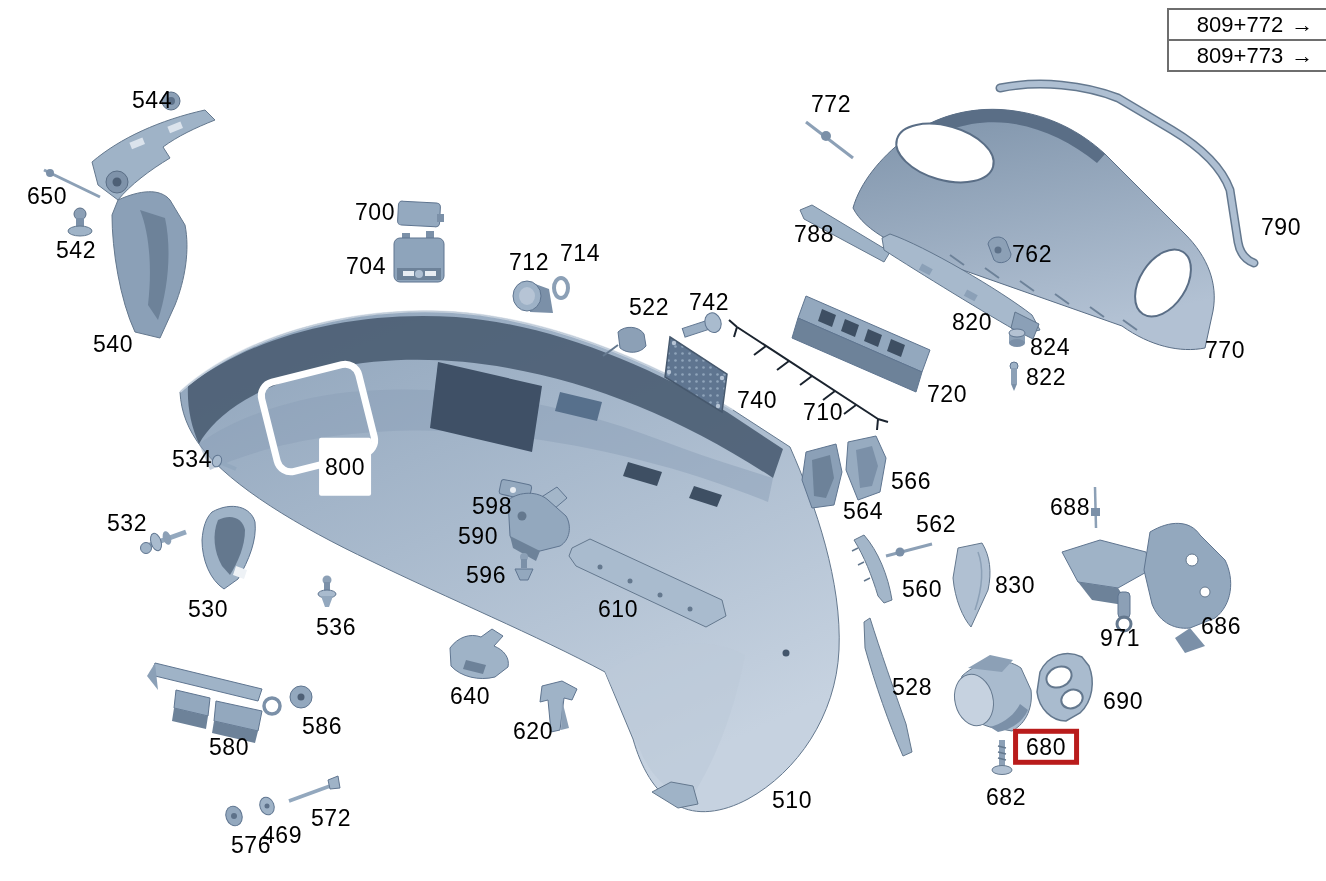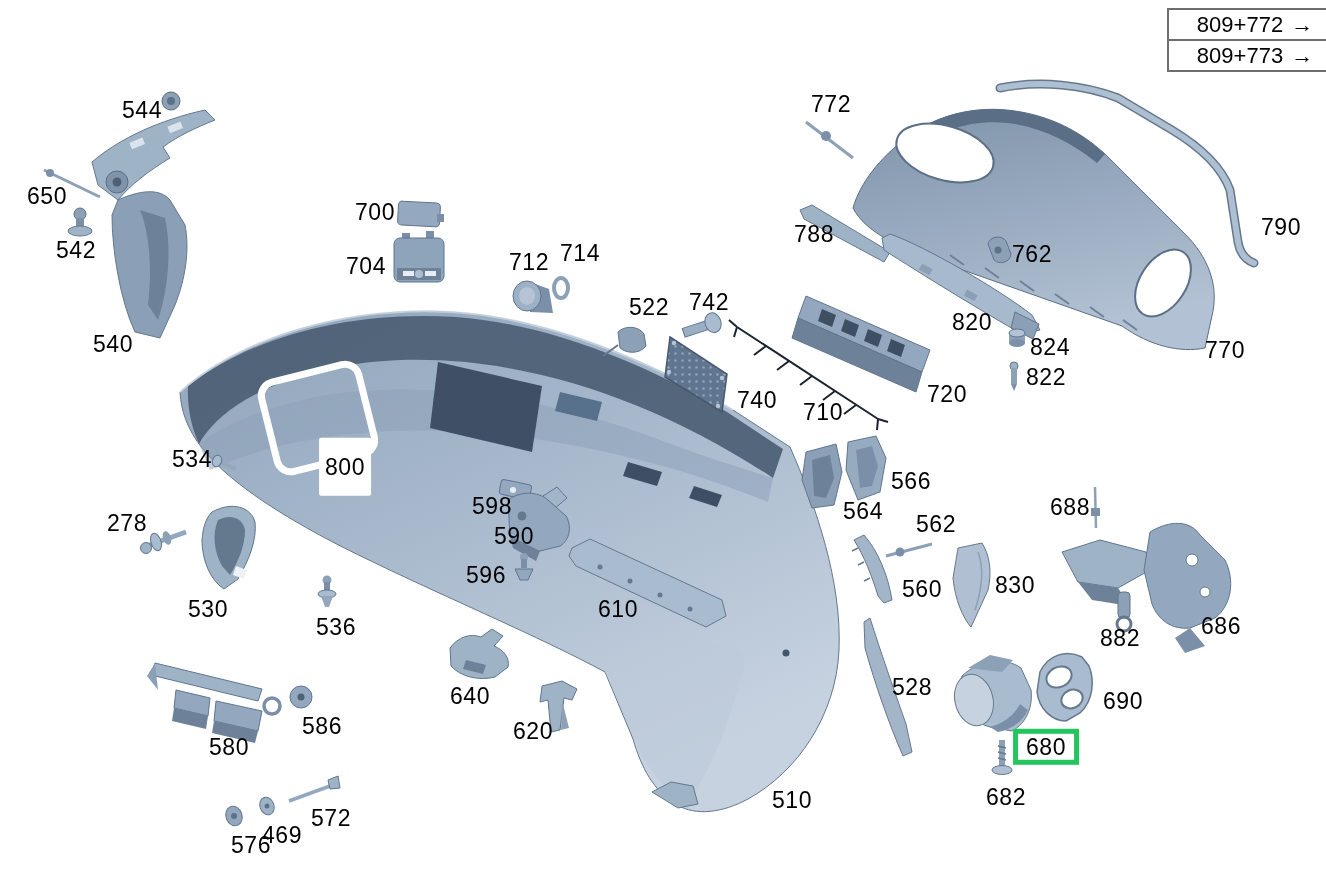--- a/index.html
+++ b/index.html
@@ -3,21 +3,21 @@
 <meta charset="utf-8">
 <style>
   html,body{margin:0;padding:0;background:#ffffff;}
   #canvas{position:relative;width:1326px;height:881px;background:#fff;overflow:hidden;
           font-family:"Liberation Sans",sans-serif;}
   #drawing{position:absolute;left:0;top:0;}
   .part-label{position:absolute;transform:translate(-50%,-50%);
       font:23px/1.15 "Liberation Sans",sans-serif;color:#000;white-space:nowrap;
       letter-spacing:.5px;z-index:5;cursor:pointer;}
   .part-label.on-part{background:#fff;padding:16px 6px;border-radius:2px;}
-  .part-label.highlighted{border:5px solid #22c55e;background:#fff;padding:0 8px;}
+  .part-label.highlighted{border:5px solid #b91c1c;background:#fff;padding:0 8px;}
   #refboxes{position:absolute;top:8px;left:1167px;width:151px;z-index:6;}
   .ref-box{box-sizing:border-box;width:164px;height:33px;border:2px solid #6e6e6e;
       margin-top:-2px;display:flex;align-items:center;justify-content:center;
       background:#fff;font:22px "Liberation Sans",sans-serif;color:#000;cursor:pointer;padding-left:12px;}
   .ref-box:first-child{margin-top:0;}
   .ref-box .arr{font-weight:bold;margin-left:8px;}
 </style>
 </head>
 <body>
 
@@ -331,21 +331,21 @@
              C504,650 510,658 508,667 L495,677 C479,681 461,677 451,666 Z" fill="#9fb3c7" stroke="#5f7590"></path>
     <path d="M466,660 l20,5 l-3,9 l-20,-5 z" fill="#6d8299"></path>
   </g>
   <g>
     <path d="M542,686 L562,681 L577,689 L572,700 L564,698 L560,730 L551,732 L548,700 L540,702 Z" fill="#9fb3c7" stroke="#5f7590"></path>
     <path d="M562,700 L569,728 L561,730 Z" fill="#8ca0b6"></path>
   </g>
 </svg>
 
 <div id="labels">
-      <div class="part-label" style="left: 142px; top: 100px; margin-top: 10px;">544</div>
+      <div class="part-label" style="left: 152px; top: 100px;">544</div>
       <div class="part-label" style="left: 47px; top: 196px;">650</div>
       <div class="part-label" style="left: 76px; top: 250px;">542</div>
       <div class="part-label" style="left: 113px; top: 344px;">540</div>
       <div class="part-label" style="left: 375px; top: 212px;">700</div>
       <div class="part-label" style="left: 366px; top: 266px;">704</div>
       <div class="part-label" style="left: 529px; top: 262px;">712</div>
       <div class="part-label" style="left: 580px; top: 253px;">714</div>
       <div class="part-label" style="left: 649px; top: 307px;">522</div>
       <div class="part-label" style="left: 709px; top: 302px;">742</div>
       <div class="part-label" style="left: 757px; top: 400px;">740</div>
@@ -354,43 +354,43 @@
       <div class="part-label" style="left: 814px; top: 234px;">788</div>
       <div class="part-label" style="left: 1032px; top: 254px;">762</div>
       <div class="part-label" style="left: 1281px; top: 227px;">790</div>
       <div class="part-label" style="left: 1225px; top: 350px;">770</div>
       <div class="part-label" style="left: 972px; top: 322px;">820</div>
       <div class="part-label" style="left: 1050px; top: 347px;">824</div>
       <div class="part-label" style="left: 1046px; top: 377px;">822</div>
       <div class="part-label" style="left: 947px; top: 394px;">720</div>
       <div class="part-label on-part" style="left: 345px; top: 467px;">800</div>
       <div class="part-label" style="left: 192px; top: 459px;">534</div>
-      <div class="part-label" style="left: 127px; top: 523px;">278</div>
+      <div class="part-label" style="left: 127px; top: 523px;">532</div>
       <div class="part-label" style="left: 208px; top: 609px;">530</div>
       <div class="part-label" style="left: 336px; top: 627px;">536</div>
       <div class="part-label" style="left: 492px; top: 506px;">598</div>
-      <div class="part-label" style="left: 478px; top: 536px; margin-left: 36px;">590</div>
+      <div class="part-label" style="left: 478px; top: 536px;">590</div>
       <div class="part-label" style="left: 486px; top: 575px;">596</div>
       <div class="part-label" style="left: 618px; top: 609px;">610</div>
       <div class="part-label" style="left: 470px; top: 696px;">640</div>
       <div class="part-label" style="left: 533px; top: 731px;">620</div>
       <div class="part-label" style="left: 792px; top: 800px;">510</div>
       <div class="part-label" style="left: 229px; top: 747px;">580</div>
       <div class="part-label" style="left: 322px; top: 726px;">586</div>
       <div class="part-label" style="left: 239px; top: 845px; margin-left: 12px;">576</div>
       <div class="part-label" style="left: 282px; top: 835px;">469</div>
       <div class="part-label" style="left: 331px; top: 818px;">572</div>
       <div class="part-label" style="left: 911px; top: 481px;">566</div>
       <div class="part-label" style="left: 863px; top: 511px;">564</div>
       <div class="part-label" style="left: 936px; top: 524px;">562</div>
       <div class="part-label" style="left: 922px; top: 589px;">560</div>
       <div class="part-label" style="left: 912px; top: 687px;">528</div>
       <div class="part-label" style="left: 1015px; top: 585px;">830</div>
       <div class="part-label" style="left: 1070px; top: 507px;">688</div>
-      <div class="part-label" style="left: 1120px; top: 638px;">882</div>
+      <div class="part-label" style="left: 1120px; top: 638px;">971</div>
       <div class="part-label" style="left: 1221px; top: 626px;">686</div>
       <div class="part-label" style="left: 1123px; top: 701px;">690</div>
       <div class="part-label highlighted" style="left: 1046px; top: 747px;">680</div>
       <div class="part-label" style="left: 1006px; top: 797px;">682</div>
     </div>
 
 <div id="refboxes">
       <div class="ref-box">
         <span>809+772</span>
         <span class="arr">→</span>

